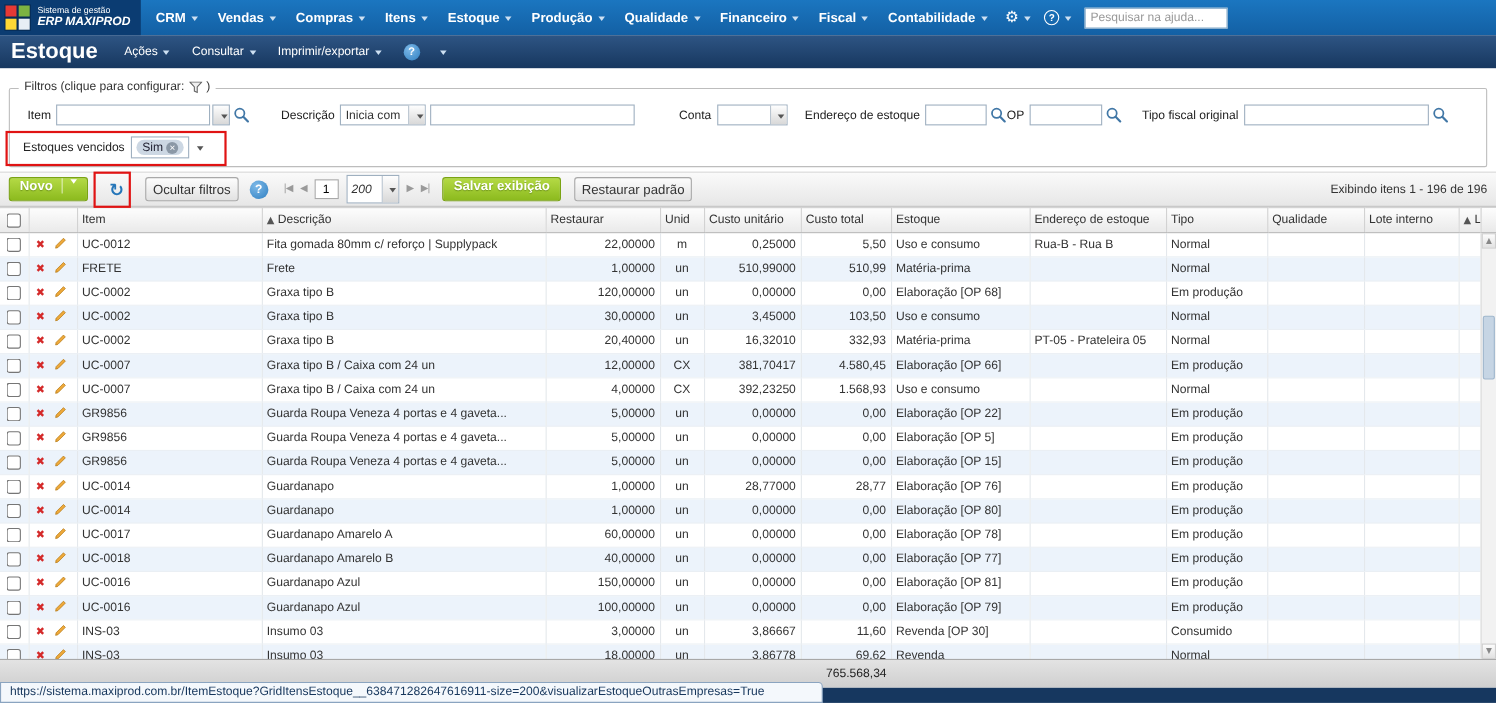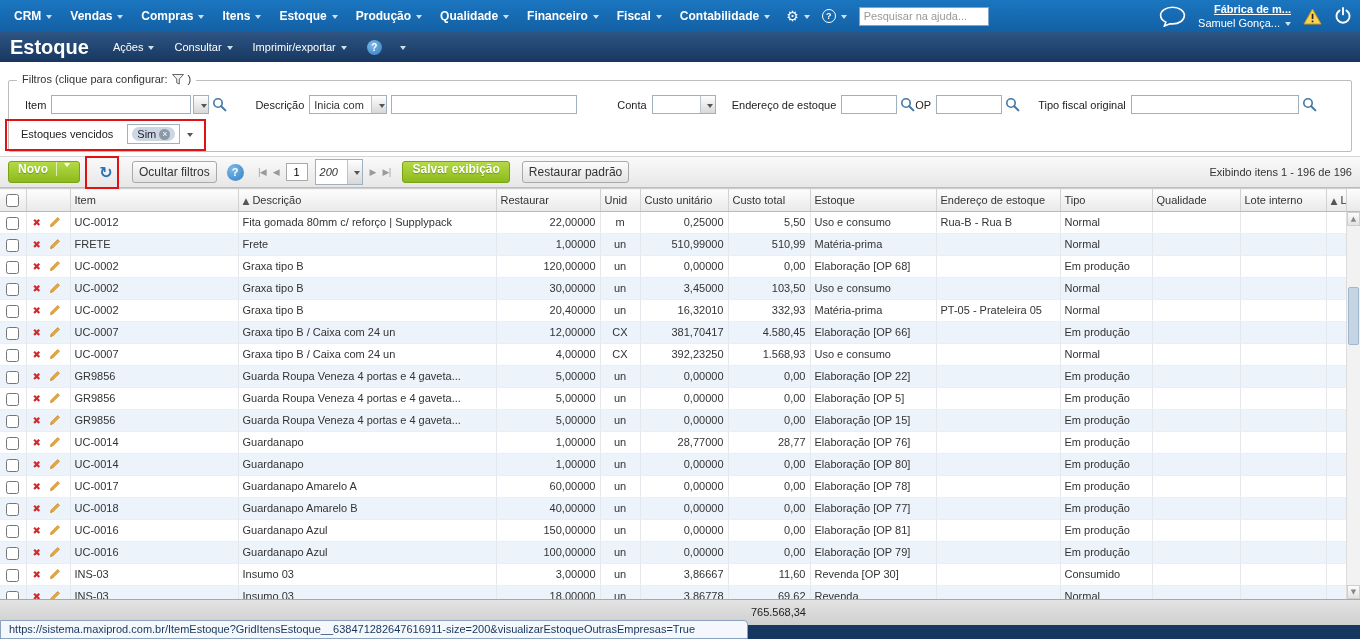--- a/index.html
+++ b/index.html
@@ -43,21 +43,21 @@
   .filters-legend{position:absolute;left:8px;top:-8px;background:#fff;padding:0 5px;color:#333;display:flex;gap:4px;align-items:center;font-size:11px;}
   .frow{display:flex;align-items:center;}
   .frow2{margin-top:10px;display:flex;align-items:center;}
   .flabel{color:#222;white-space:nowrap;}
   .ti{border:1px solid #9fb0c0;height:19px;padding:0 3px;font-size:11px;font-family:inherit;background:#fff;}
   .fakeselect{display:inline-flex;align-items:stretch;border:1px solid #9fb0c0;background:#fff;height:19px;cursor:pointer;}
   .fakeselect .val{display:flex;align-items:center;padding:0 4px;flex:1;white-space:nowrap;overflow:hidden;}
   .sel-arrow{width:15px;background:linear-gradient(#fefefe,#d8d8d8);border-left:1px solid #b9c4cf;display:flex;align-items:center;justify-content:center;}
   .dropbtn{width:16px;height:19px;background:linear-gradient(#fefefe,#d8d8d8);border:1px solid #9fb0c0;display:inline-flex;align-items:center;justify-content:center;cursor:pointer;}
   .mag{margin-left:3px;cursor:pointer;flex:none;}
-  .tagbox{display:inline-flex;align-items:center;border:1px solid #9fb0c0;background:#fff;height:20px;padding:2px 4px;margin-left:14px;}
+  .tagbox{display:inline-flex;align-items:center;border:1px solid #9fb0c0;background:#fff;height:20px;padding:2px 4px;margin-left:6px;}
   .tagpill{display:inline-flex;align-items:center;gap:3px;background:#ccd7e3;border-radius:8px;padding:1px 5px;font-size:11px;color:#223;}
   .tagx{width:11px;height:11px;border-radius:50%;background:#8b98a6;color:#fff;font-size:9px;line-height:11px;text-align:center;display:inline-block;cursor:pointer;}
 
   
   .toolbar{position:absolute;left:0;top:156px;width:1360px;height:32px;background:linear-gradient(#fafafa,#e7e7e7);border-top:1px solid #d6d6d6;border-bottom:1px solid #bcbcbc;display:flex;align-items:center;padding:0 8px;z-index:4;}
   .btn-green{display:inline-flex;align-items:flex-start;height:22px;background:linear-gradient(#b4da45,#8cba1e);border:1px solid #7aa313;border-radius:3px;color:#fff;font-weight:bold;font-size:12px;padding:0 9px;cursor:pointer;text-shadow:0 1px 1px rgba(60,90,0,.45);white-space:nowrap;}
   .btn-green .divider{border-left:1px solid rgba(255,255,255,.65);height:14px;margin:0 7px 0 8px;}
   .btn-light{display:inline-flex;align-items:center;height:22px;background:linear-gradient(#fdfdfd,#e2e2e2);border:1px solid #a9a9a9;border-radius:3px;color:#333;font-size:12px;padding:0 6px;cursor:pointer;white-space:nowrap;}
   .refresh{margin-left:14px;margin-right:14px;width:24px;text-align:center;font-size:16px;font-weight:bold;color:#2576b9;cursor:pointer;}
   .tb-help{margin-left:10px;width:17px;height:17px;border-radius:50%;background:radial-gradient(circle at 35% 30%,#7db9e8,#2f7fc1);color:#fff;font-weight:bold;font-size:11px;display:inline-flex;align-items:center;justify-content:center;cursor:pointer;}
@@ -98,20 +98,32 @@
 
   
   .anno{position:absolute;border:2px solid #e01313;z-index:50;pointer-events:none;}
   .anno1{left:5px;top:119px;width:201px;height:32px;}
   .anno2{left:85px;top:156px;width:34px;height:33px;}
 </style>
 </head>
 <body>
 
 <header class="topbar">
+  <div class="logo">
+    <div class="logo-mark">
+        <i class="q1"></i>
+        <i class="q2"></i>
+        <i class="q3"></i>
+        <i class="q4"></i>
+      </div>
+    <div class="logo-text">
+      <span class="logo-line1">Sistema de gestão</span>
+      <span class="logo-line2">ERP MAXIPROD</span>
+    </div>
+  </div>
   <nav class="tmenus">
       <span class="tmenu">CRM<i class="crt lt"></i></span>
       <span class="tmenu">Vendas<i class="crt lt"></i></span>
       <span class="tmenu">Compras<i class="crt lt"></i></span>
       <span class="tmenu">Itens<i class="crt lt"></i></span>
       <span class="tmenu">Estoque<i class="crt lt"></i></span>
       <span class="tmenu">Produção<i class="crt lt"></i></span>
       <span class="tmenu">Qualidade<i class="crt lt"></i></span>
       <span class="tmenu">Financeiro<i class="crt lt"></i></span>
       <span class="tmenu">Fiscal<i class="crt lt"></i></span>
@@ -119,41 +131,20 @@
     </nav>
   <span class="tmenu gearwrap">
     <span class="glyph" style="font-size:14px;">⚙</span>
       <i class="crt lt"></i>
   </span>
   <span class="tmenu helpwrap">
     <span class="helpring">?</span>
       <i class="crt lt"></i>
   </span>
   <input class="hsearch" type="text" placeholder="Pesquisar na ajuda..." style="">
-  <div class="top-right">
-    <svg class="iconbtn" width="27" height="21" viewBox="0 0 27 21">
-      <path d="M13.5 1.2 C6.8 1.2 1.6 4.8 1.6 9.3 c0 2.9 2.1 5.4 5.2 6.9 L5.4 20 l5.6-2.3 c0.8 .1 1.6 .2 2.5 .2 6.7 0 11.9-3.7 11.9-8.3 S20.2 1.2 13.5 1.2 Z" fill="none" stroke="#fff" stroke-width="1.6"></path>
-    </svg>
-    <div class="user-col">
-      <a class="company-link">Fábrica de m...</a>
-      <span class="user-name">
-          <span>Samuel Gonça...</span>
-          <i class="crt lt"></i>
-        </span>
-    </div>
-    <svg class="iconbtn" width="19" height="17" viewBox="0 0 19 17">
-      <path d="M9.5 1 L18 16 H1 Z" fill="#ffd34d" stroke="#c99a16"></path>
-      <rect x="8.7" y="5.8" width="1.7" height="5.2" fill="#222"></rect>
-      <rect x="8.7" y="12.5" width="1.7" height="1.8" fill="#222"></rect>
-    </svg>
-    <svg class="iconbtn" width="18" height="18" viewBox="0 0 17 17">
-      <path d="M5.2 3.4 A6.2 6.2 0 1 0 11.8 3.4" fill="none" stroke="#fff" stroke-width="1.8" stroke-linecap="round"></path>
-      <line x1="8.5" y1="0.9" x2="8.5" y2="7" stroke="#fff" stroke-width="1.8" stroke-linecap="round"></line>
-    </svg>
-  </div>
 </header>
 
 <div class="pagehdr">
   <span class="page-title">Estoque</span>
   <nav class="pmenus">
       <span class="pmenu">Ações<i class="crt lt"></i></span>
       <span class="pmenu">Consultar<i class="crt lt"></i></span>
       <span class="pmenu">Imprimir/exportar<i class="crt lt"></i></span>
     </nav>
   <span class="bluehelp">?</span>

